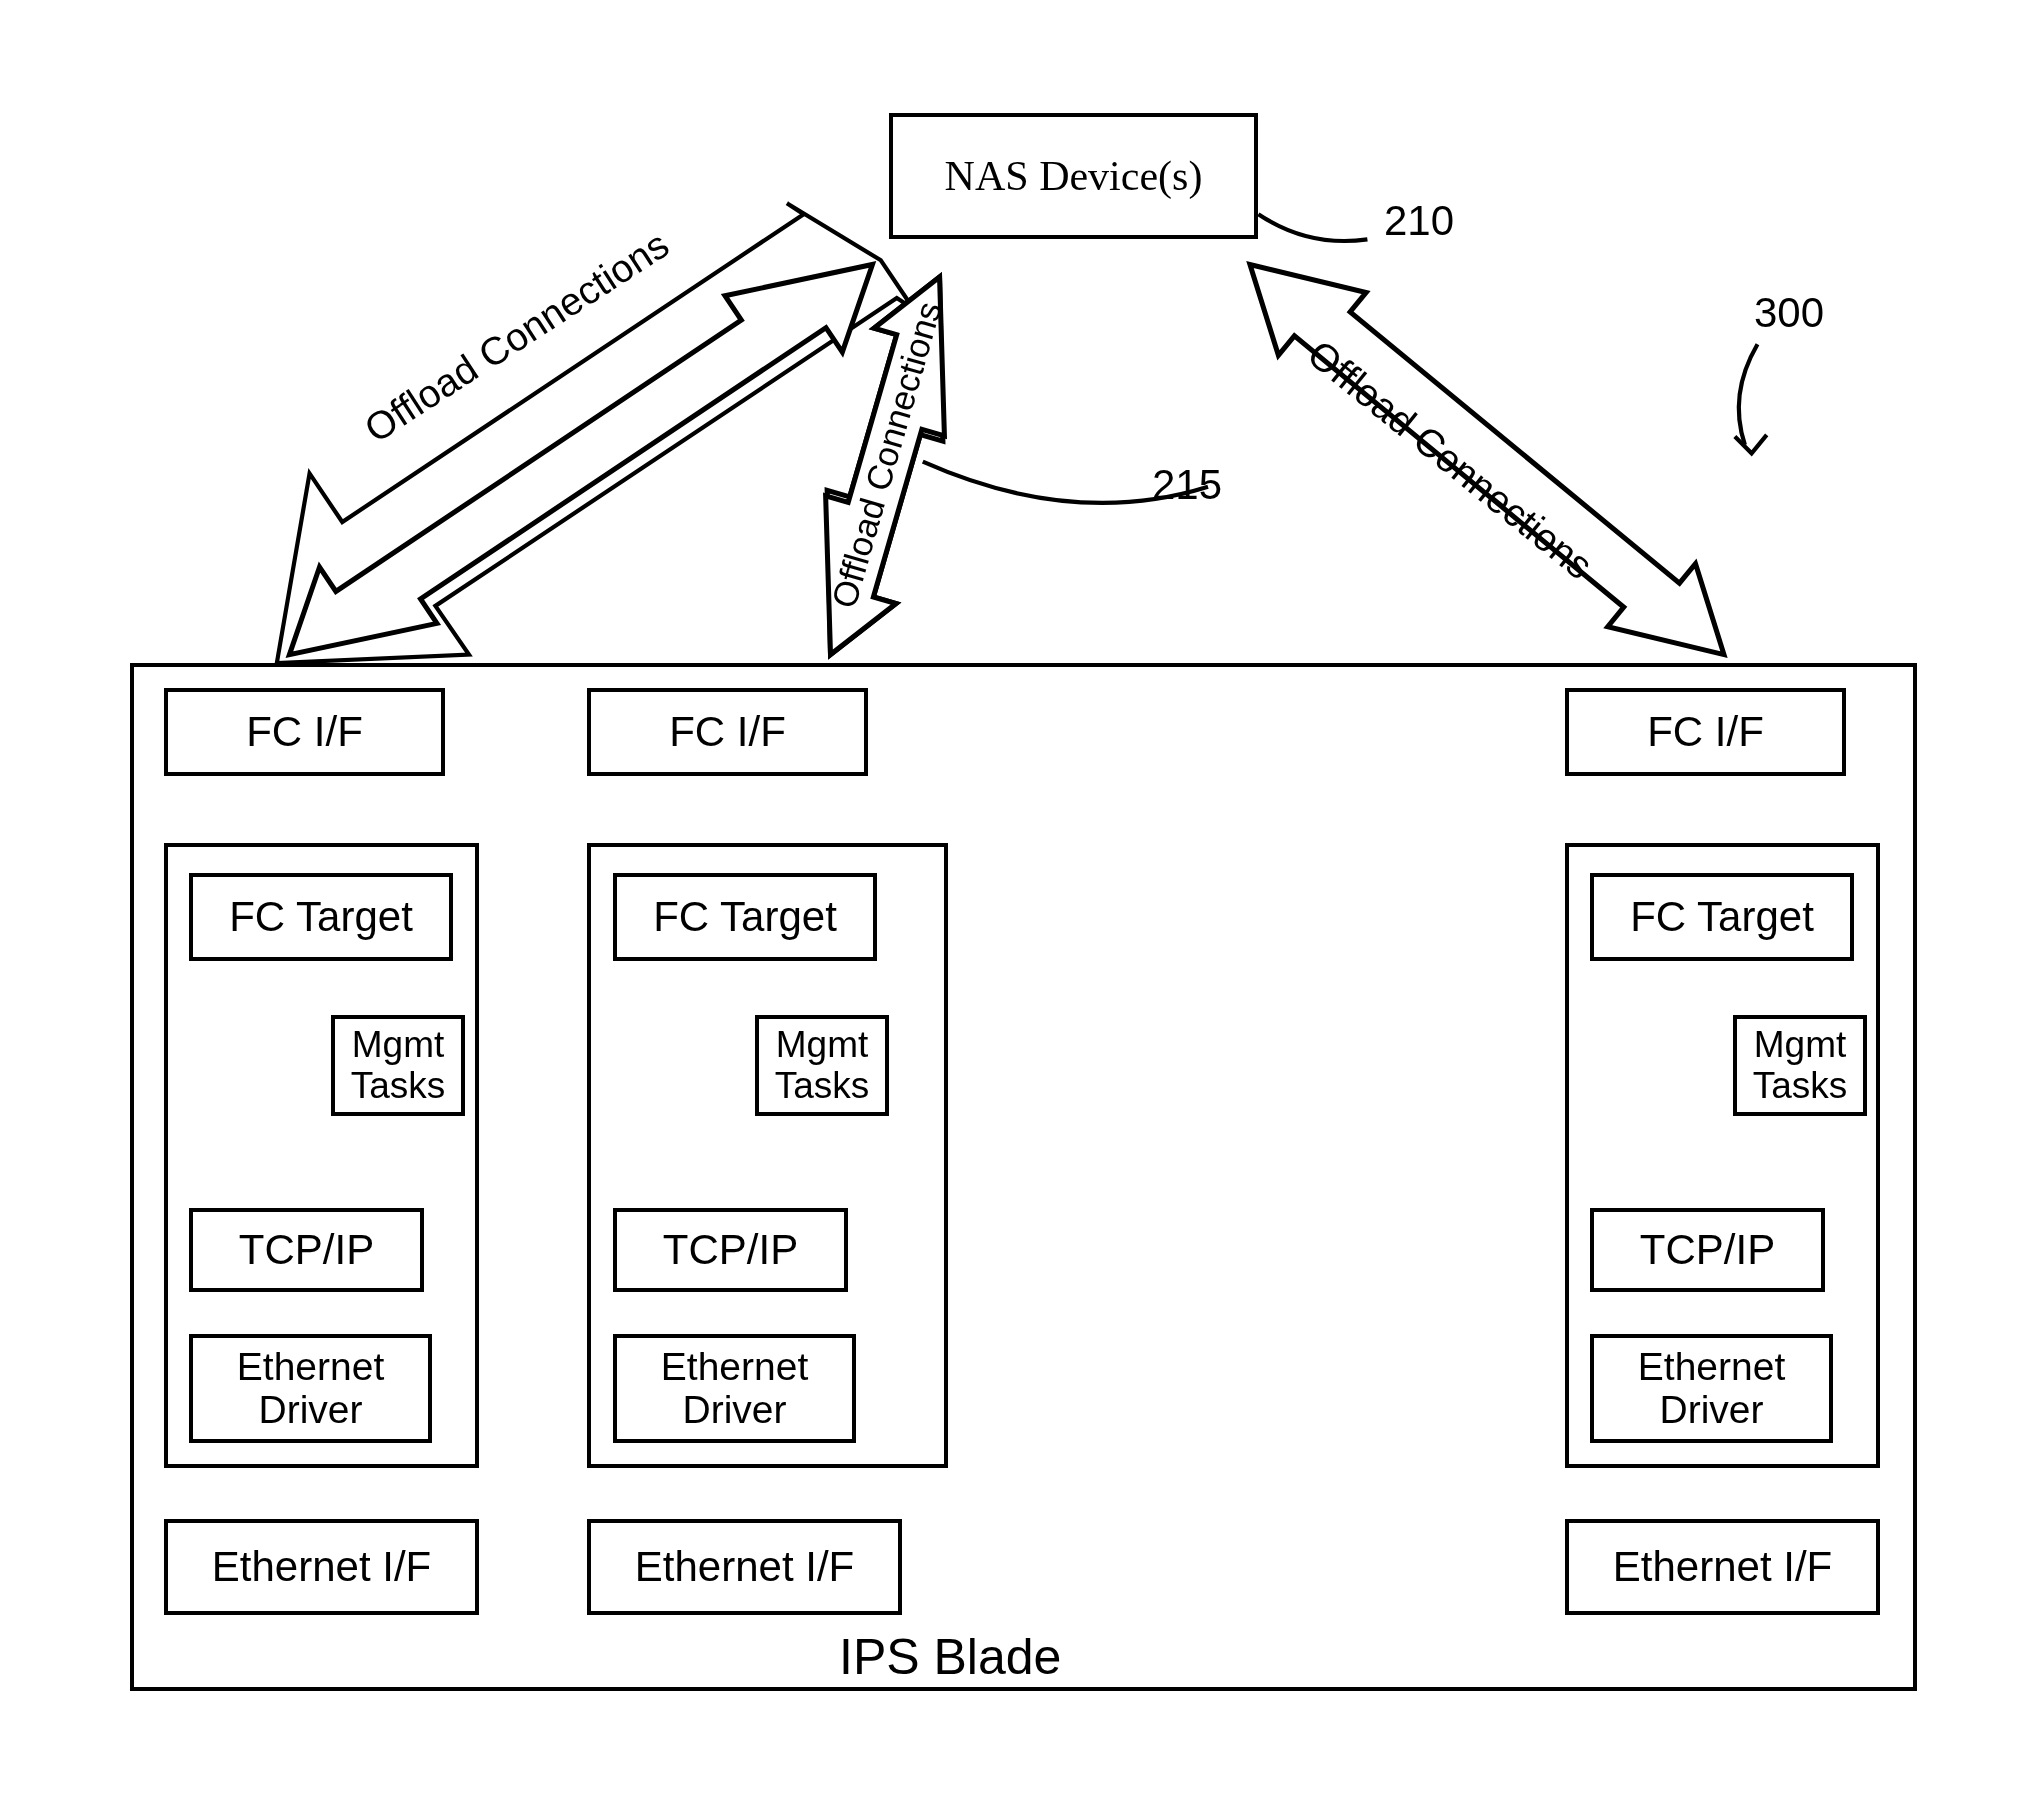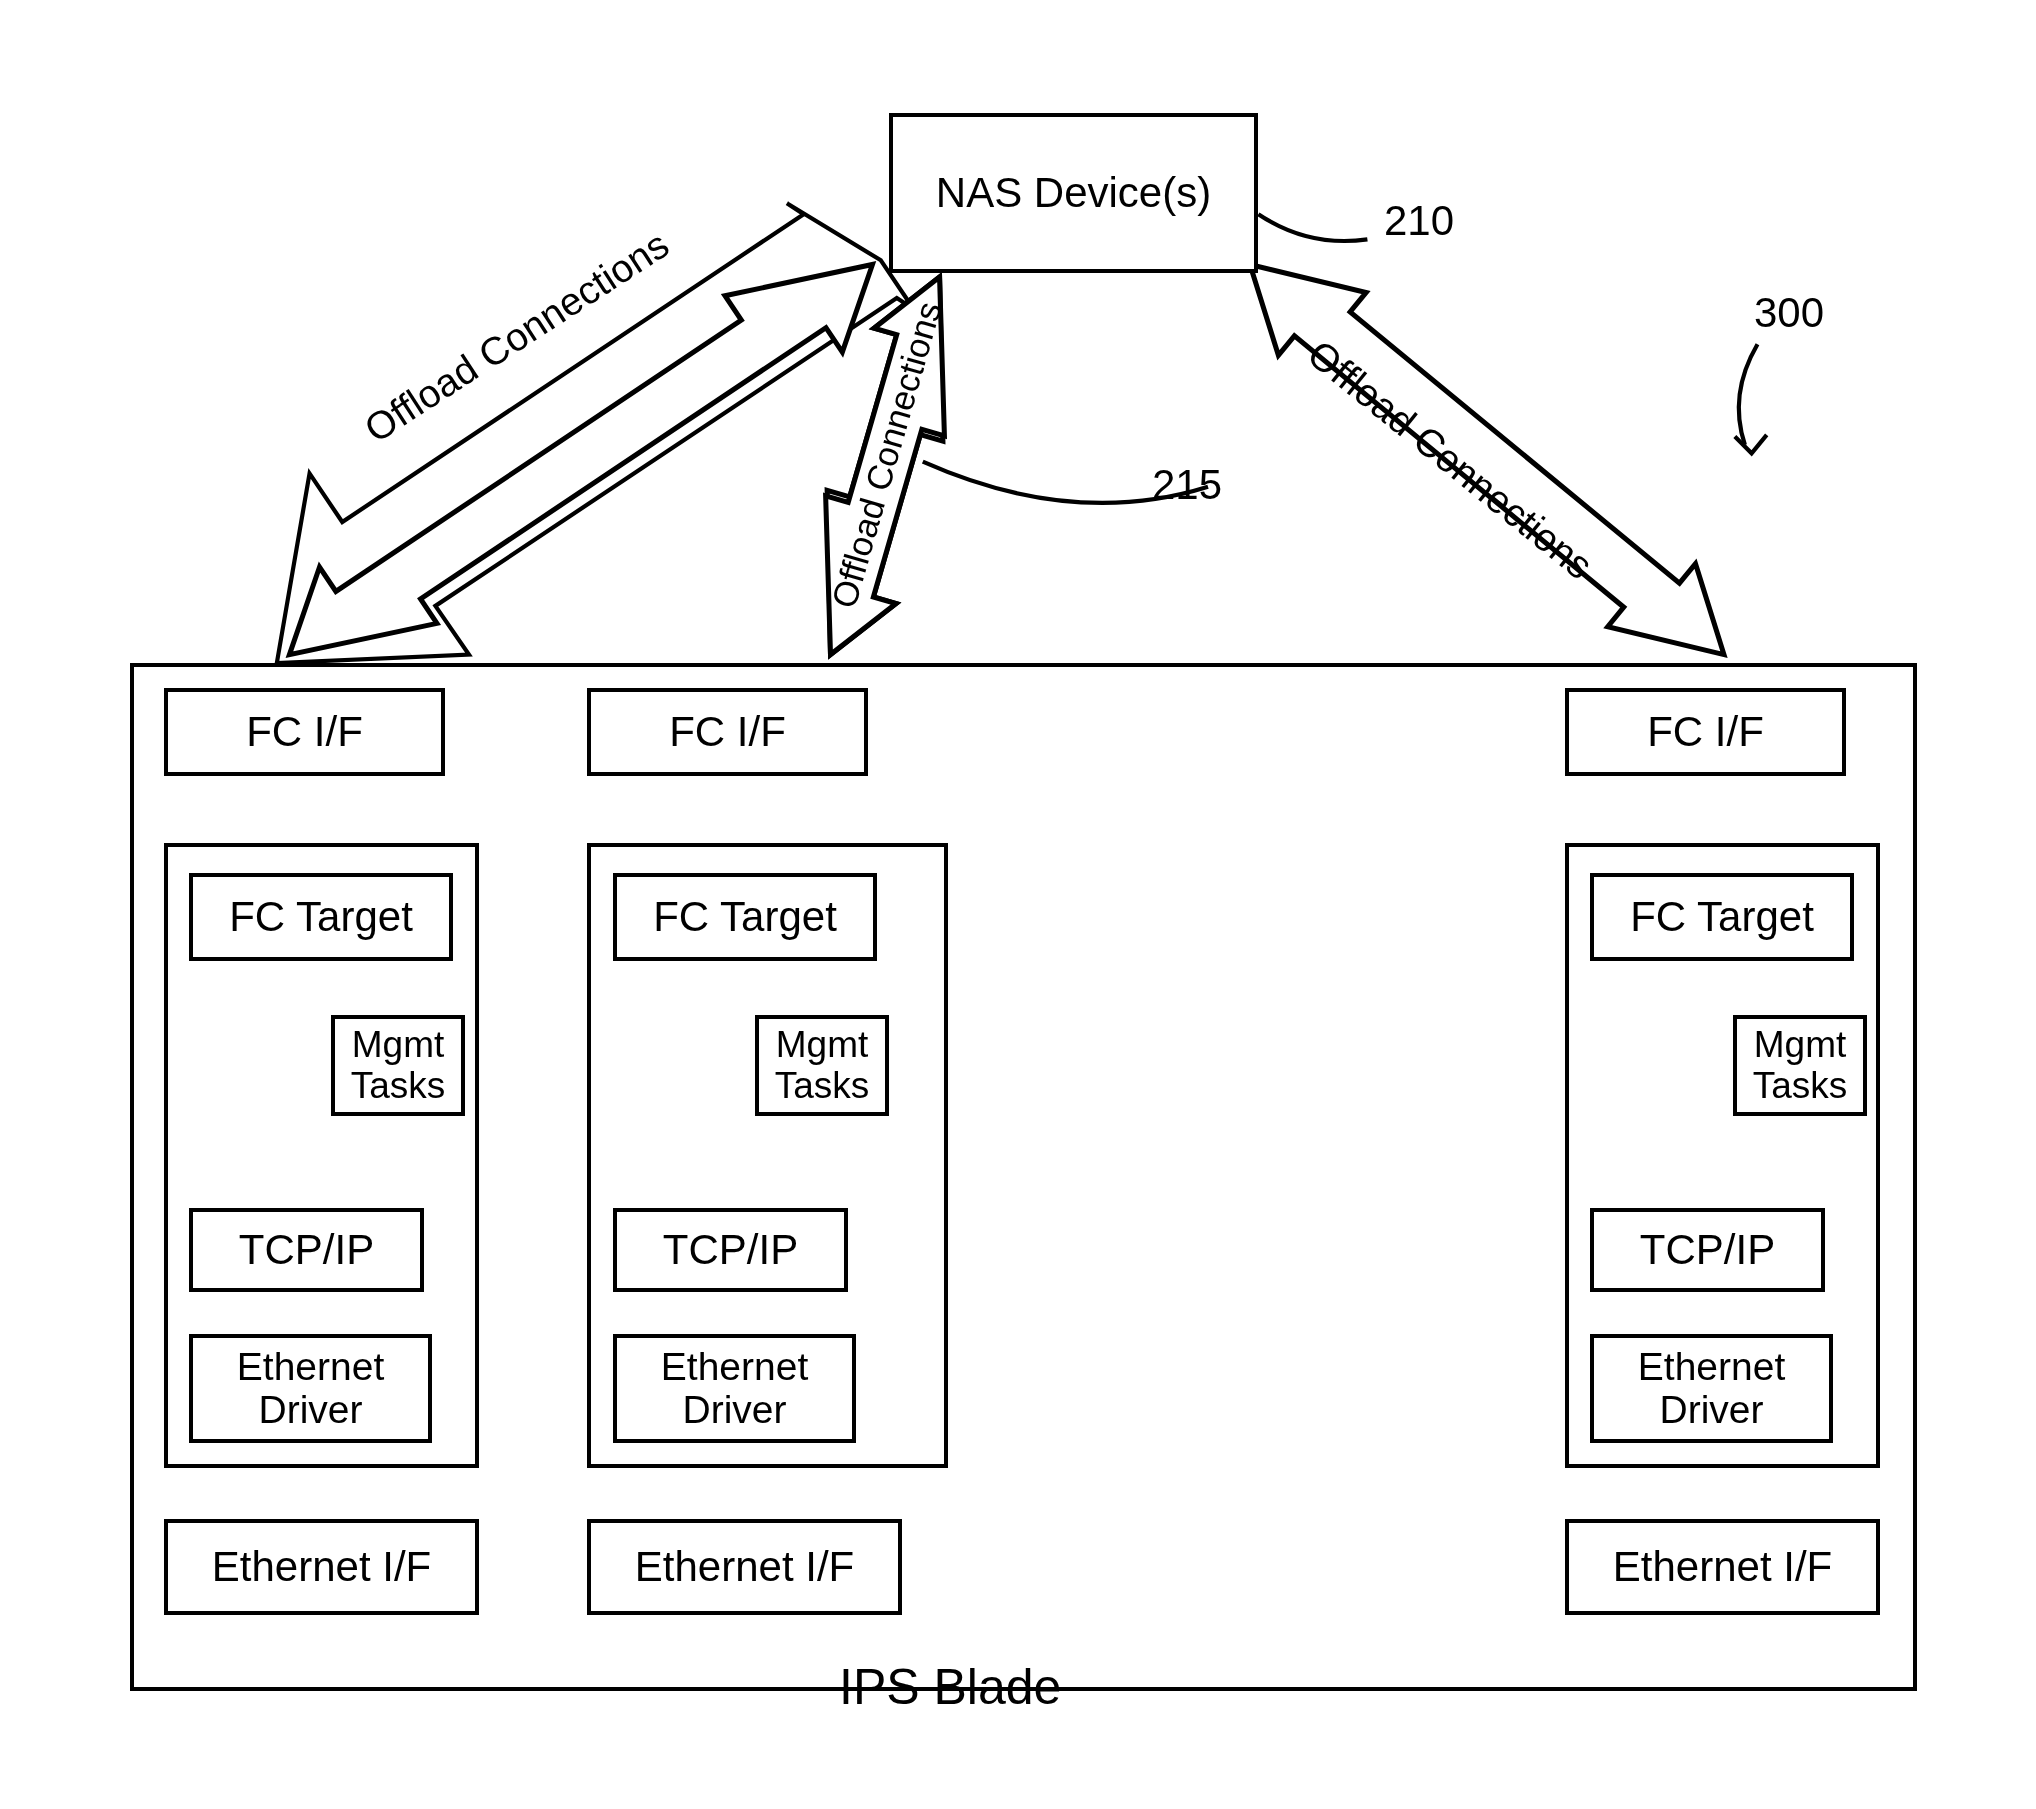--- a/index.html
+++ b/index.html
@@ -195,41 +195,41 @@
     <circle cx="1225" cy="1350" r="11"></circle>
     <circle cx="1315" cy="1350" r="11"></circle>
     <circle cx="1405" cy="1350" r="11"></circle>
     <circle cx="1495" cy="1350" r="11"></circle>
     <circle cx="1585" cy="1350" r="11"></circle>
     <circle cx="1675" cy="1350" r="11"></circle>
     <circle cx="1765" cy="1350" r="11"></circle>
   </g>
 </svg>
 
-<div class="box" style="left:889px; top:113px; width:369px; height:160px;">
+<div class="box" style="left:889px; top:113px; width:369px; height:126px;font-family:Liberation Serif, serif;">
   <span>NAS Device(s)</span>
 </div>
 
 <div class="label" style="left:1384px; top:197px;">210</div>
 <div class="label" style="left:1754px; top:289px;">300</div>
 <div class="label" style="left:1152px; top:461px;">215</div>
 <div class="label" style="left:1200px; top:709px;">205</div>
 <div class="label" style="left:961px; top:797px;">230</div>
 <div class="label" style="left:1238px; top:978px;">245</div>
 <div class="label" style="left:1238px; top:1229px;">240</div>
 <div class="label" style="left:1238px; top:1347px;">235</div>
 <div class="label" style="left:1238px; top:1536px;">220</div>
 
 <div class="label rot" style="left:369px; top:411px; transform:rotate(-33deg); transform-origin:left center; font-size:39px;">Offload Connections</div>
 <div class="label rot" style="left:843px; top:587px; transform:rotate(-74deg); transform-origin:left center; font-size:35px;">Offload Connections</div>
 <div class="label rot" style="left:1313px; top:327px; transform:rotate(39deg); transform-origin:left center; font-size:39px;">Offload Connections</div>
 
 <div class="box" style="left:130px; top:663px; width:1787px; height:1028px; justify-content:flex-start; align-items:flex-end;">
 </div>
-<div class="label" style="left:839px; top:1628px; font-size:50px;margin-top:30px;">IPS Blade</div>
+<div class="label" style="left:839px; top:1628px; font-size:50px;">IPS Blade</div>
 
 <div class="box" style="left:164px; top:688px; width:281px; height:88px;">
   <span>FC I/F</span>
 </div>
 <div class="box" style="left:587px; top:688px; width:281px; height:88px;">
   <span>FC I/F</span>
 </div>
 <div class="box" style="left:1565px; top:688px; width:281px; height:88px;">
   <span>FC I/F</span>
 </div>

